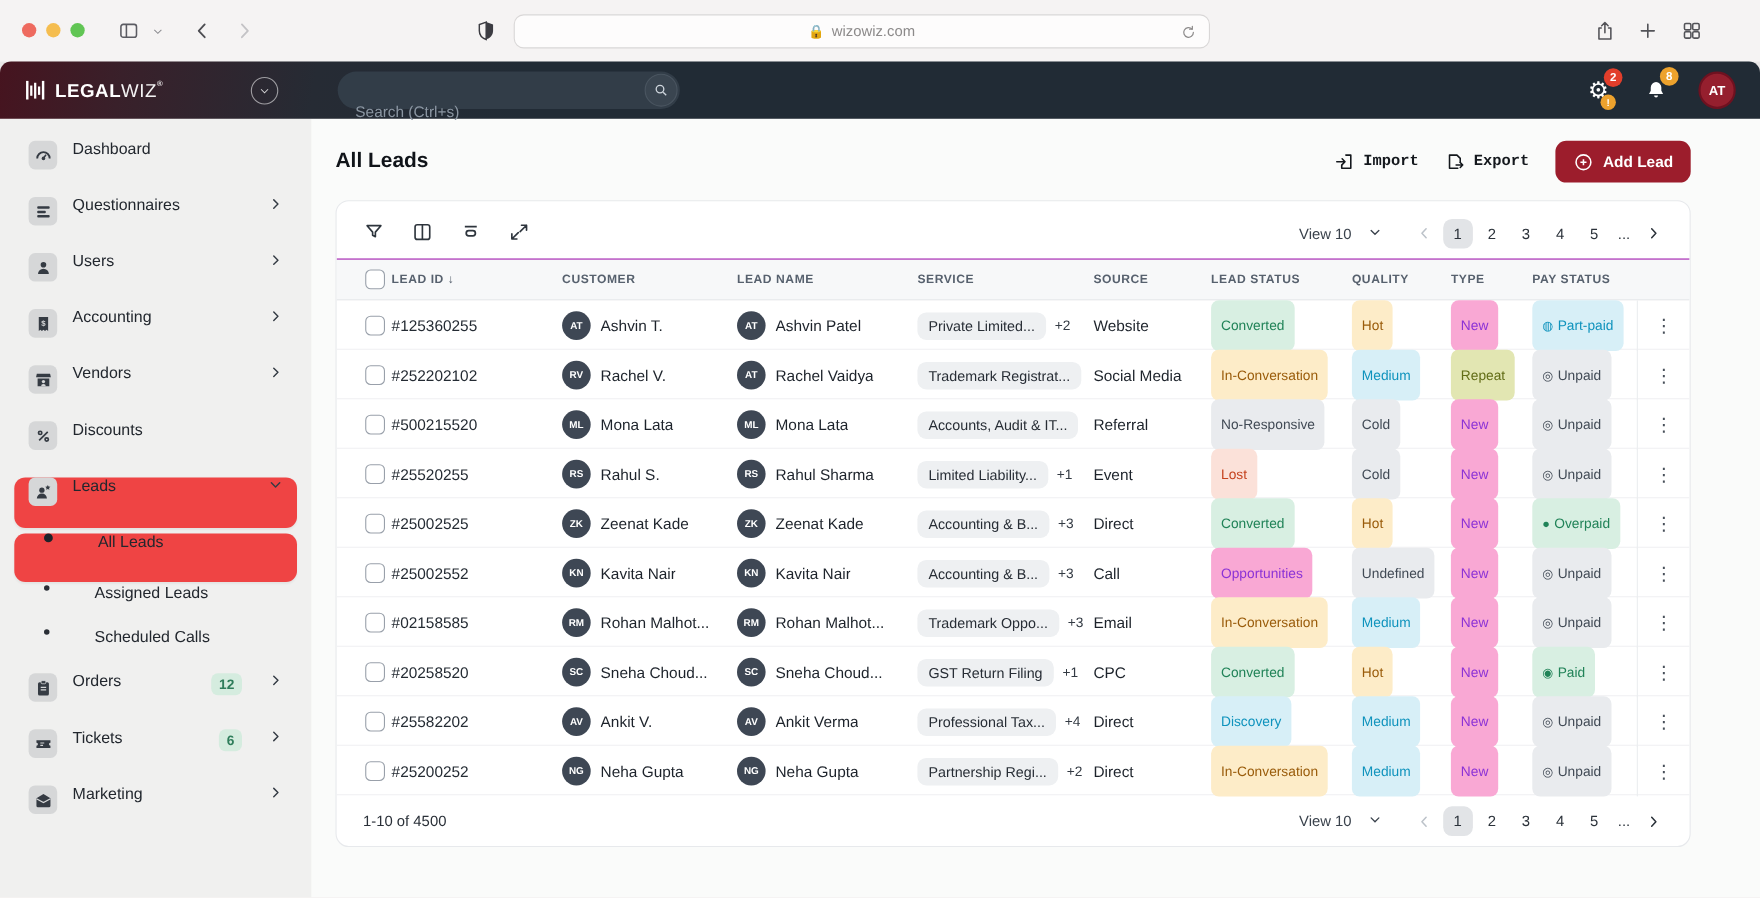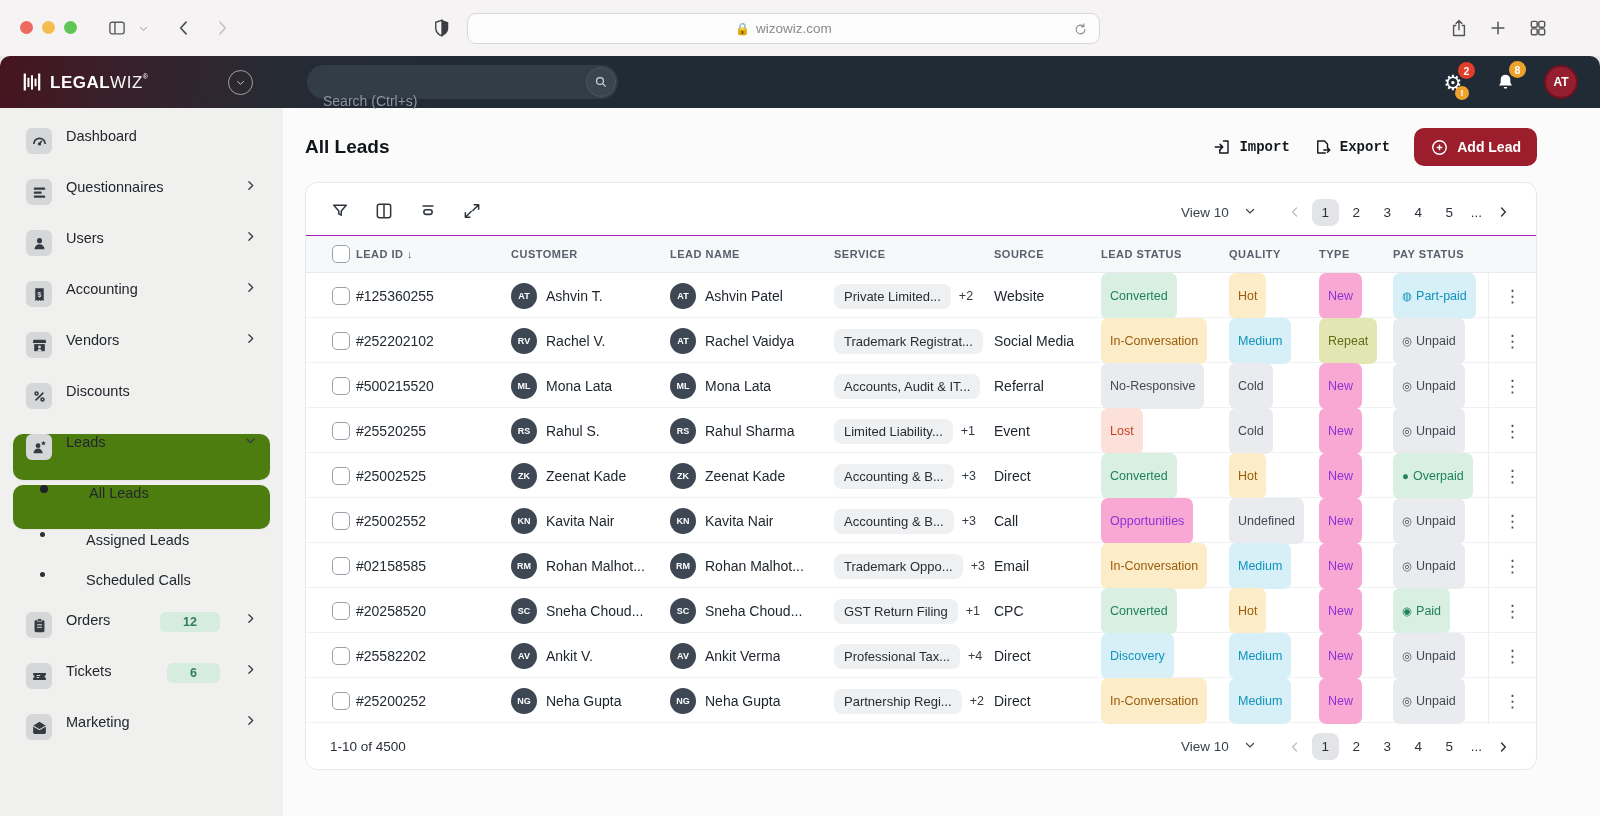--- a/index.html
+++ b/index.html
@@ -37,30 +37,30 @@
   .nbadge { position:absolute; border-radius:9px; min-width:17px; height:17px; font-size:10.5px; font-weight:700; color:#fff; display:flex; align-items:center; justify-content:center; padding:0 4px; }
   .badge-red { background:#e23e2b; top:-7px; right:-9px; }
   .badge-amber { background:#eda22d; top:-8px; right:-8px; color:#fff; }
   .badge-amber-sm { background:#eda22d; bottom:-5px; right:-3px; top:auto; min-width:14px; height:14px; font-size:9px; }
   .avatar-lg { width:34px; height:34px; border-radius:50%; background:#951f2e; border:2px solid #6e1120; color:#fff; font-size:12px; font-weight:700; display:flex; align-items:center; justify-content:center; }
 
   
   .layout { display:flex; height:708px; background:#fafbfa; }
   aside { width:283px; background:#f0f0ef; padding:20px 13px 0 13px; flex-shrink:0; }
   .side-item { height:46px; margin-bottom:5px; display:flex; align-items:flex-start; gap:14px; padding:0 13px; border-radius:10px; color:#22272e; font-size:14.5px; }
-  .side-item.active { background:#4d7c0f; box-shadow:0 1px 2px rgba(0,0,0,.05); }
+  .side-item.active { background:#ef4444; box-shadow:0 1px 2px rgba(0,0,0,.05); }
   .side-item.child { height:39px; margin-bottom:1px; padding-left:21px; }
   .side-item.child.active { height:44px; margin-bottom:3px; }
   .icon-tile { width:26px; height:26px; border-radius:6px; background:#d6d7d8; display:flex; align-items:center; justify-content:center; flex-shrink:0; }
   .icon-tile svg { width:17px; height:17px; }
   .side-label { flex:1; white-space:nowrap; }
   .child .side-label { margin-left:27px; }
   .bullet { width:8px; height:8px; border-radius:50%; background:#1e232a; margin-left:6px; flex-shrink:0; }
   .bullet.sm { width:5px; height:5px; background:#2a2f36; }
-  .count-badge { background:#d5ecdf; color:#2f7d5b; font-size:12.5px; font-weight:600; border-radius:6px; padding:3px 23px; margin-right:10px; }
+  .count-badge { background:#d5ecdf; color:#2f7d5b; font-size:12.5px; font-weight:600; border-radius:6px; padding:3px 7px; margin-right:10px; }
   .side-chev svg { width:13px; height:13px; }
 
   main { flex:1; padding:20px 63px 0 22px; }
   .page-head { display:flex; align-items:center; justify-content:space-between; }
   .page-title { font-size:19px; font-weight:800; color:#101419; }
   .actions { display:flex; align-items:center; gap:24px; }
   .link-btn { display:flex; align-items:center; gap:8px; font-size:14px; font-weight:700; color:#14181d; cursor:pointer;font-family:Liberation Mono, monospace; }
   .link-btn svg { width:18px; height:18px; }
   .add-btn { background:#9c1d2c; color:#fff; border:none; border-radius:10px; height:38px; padding:0 16px; display:flex; align-items:center; gap:8px; font-size:14px; font-weight:700; cursor:pointer; font-family:"Liberation Sans",sans-serif; }
 

